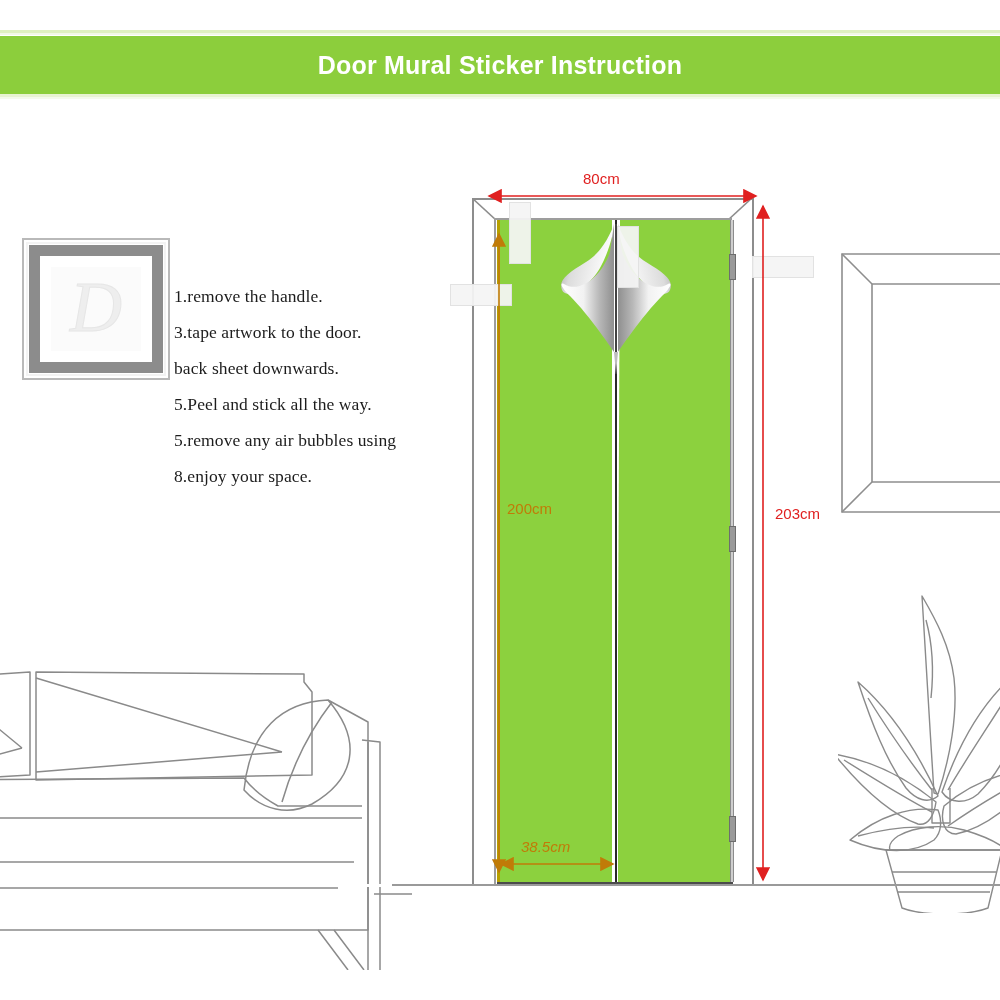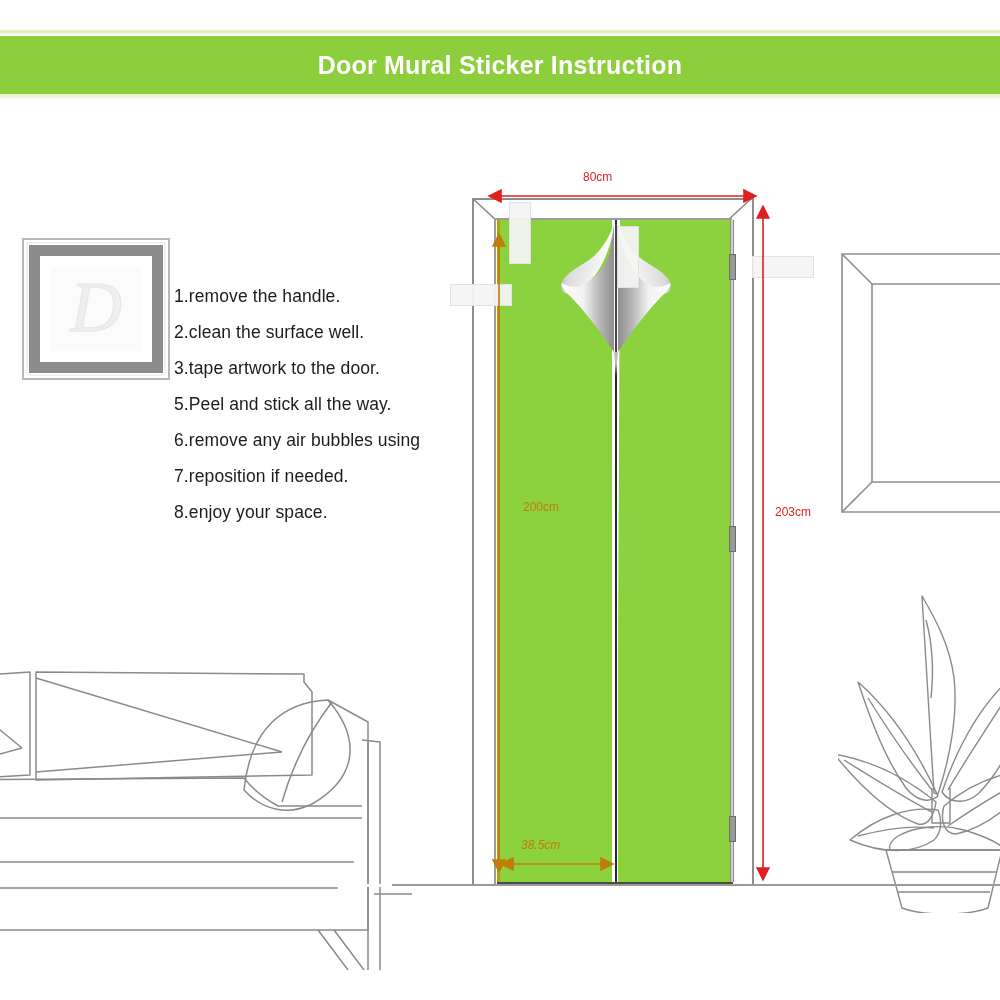--- a/index.html
+++ b/index.html
@@ -21,21 +21,21 @@
     display: flex; align-items: center; justify-content: center;
   }
   .banner-title {
     color: #ffffff; font-size: 25px; font-weight: bold;
     letter-spacing: 0.2px; white-space: nowrap;
   }
   .banner-line-bot { position: absolute; left:0; top:64px; width:100%; height:3px; background:#e8f3d2; }
   .banner-line-bot2 { position: absolute; left:0; top:67px; width:100%; height:2px; background:#f5faec; }
 
   
-  .steps { position: absolute; left: 174px; top: 278px; width: 300px; }
+  .steps { position: absolute; left: 174px; top: 278px; width: 300px; font-family: Liberation Serif, serif; }
   .step {
     font-size: 17.5px; color: #1c1c1c; line-height: 36px;
     white-space: nowrap; letter-spacing: .1px;
   }
 
   
   .wallart { position: absolute; left: 22px; top: 238px; width: 148px; height: 142px; }
   .wallart .f1 { position:absolute; inset:0; border:2px solid #b9b9b9; }
   .wallart .f2 { position:absolute; inset:4px; border:2px solid #f3f3f3; }
   .wallart .f3 { position:absolute; inset:7px; border:11px solid #8c8c8c; }
@@ -92,27 +92,27 @@
   .tape.h { width:62px; height:22px; }
   .tape-t1 { left:47px; top:6px; }
   .tape-t2 { left:155px; top:30px; }
   .tape-t3 { left:-12px; top:88px; }
   .tape-t4 { left:290px; top:60px; }
 
   
   .peel { position:absolute; left:78px; top:28px; width:152px; height:160px; }
 
   
-  .dim-label { position:absolute; white-space:nowrap; font-size:12px; }
+  .dim-label { position:absolute; white-space:nowrap; font-size:15px; }
   .dim-red { color:#e02020; }
   .dim-orange { color:#c07b08; }
 
   .lbl-80   { left:583px; top:170px; }
   .lbl-203  { left:775px; top:505px; }
-  .lbl-200  { left:507px; top:500px;margin-left:16px; }
+  .lbl-200  { left:507px; top:500px; }
   .lbl-385  { left:521px; top:838px;font-style:italic; }
 
   .arrows { position:absolute; left:0; top:0; width:1000px; height:1000px; pointer-events:none; }
 </style>
 </head>
 <body>
 
 <div id="stage">
 
   <div class="banner-wrap">
@@ -137,25 +137,24 @@
     <g fill="none" stroke="#8e8e8e" stroke-width="1.6">
       <path d="M2,2 L228,2 L228,260 L2,260 Z"></path>
       <path d="M32,32 L228,32 L228,230 L32,230 Z"></path>
       <path d="M2,2 L32,32"></path>
       <path d="M2,260 L32,230"></path>
     </g>
   </svg>
 
   <div class="steps">
     <div class="step">1.remove the handle.</div>
-    <div class="step">2.clean the surface well.</div>
     <div class="step">3.tape artwork to the door.</div>
+    <div class="step">back sheet downwards.</div>
     <div class="step">5.Peel and stick all the way.</div>
-    <div class="step">6.remove any air bubbles using</div>
-    <div class="step">7.reposition if needed.</div>
+    <div class="step">5.remove any air bubbles using</div>
     <div class="step">8.enjoy your space.</div>
   </div>
 
   <svg class="sofa" viewBox="0 0 430 340">
     <g fill="none" stroke="#8a8a8a" stroke-width="1.5" stroke-linejoin="round">
       <path d="M-40,48 L48,42 L48,145 L-40,150 Z"></path>
       <path d="M54,42 L322,44 L322,52 L330,62 L330,145 L54,150 Z"></path>
       <path d="M54,48 L300,122 M54,142 L300,122"></path>
       <path d="M-40,52 L40,118 M-40,140 L40,118"></path>
       <path d="M262,160 C268,100 300,72 346,70 C382,112 372,150 330,174 C306,186 280,180 262,160 Z"></path>

